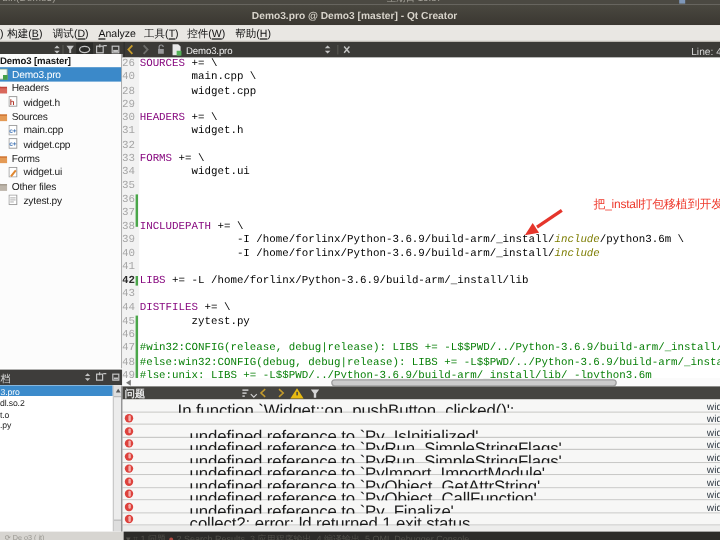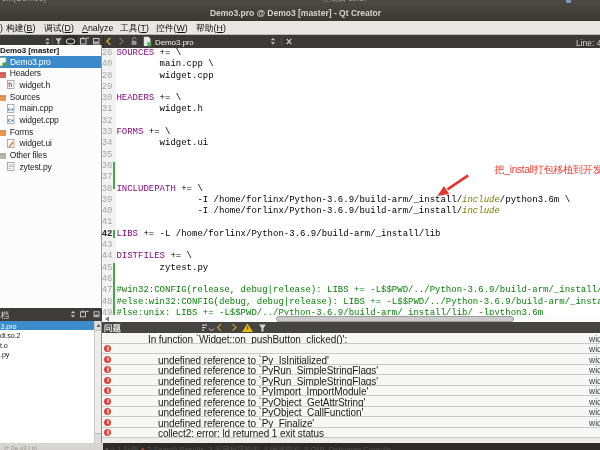--- a/index.html
+++ b/index.html
@@ -43,21 +43,21 @@
 
 #ann { position:absolute; left:393px; top:114.5px; font-size:10px; letter-spacing:-0.2px; color:#ee392c; white-space:nowrap; }
 
 #hsb { position:absolute; left:0; top:266.5px; width:498.5px; height:7.5px; background:rgba(250,250,250,0.88); }
 #hsbh { position:absolute; left:174.5px; top:1.5px; width:238px; height:6px; background:#cbcbcb; border:1px solid #9d9d9d; border-radius:3px; }
 
 #ishead { left:101.5px; top:322px; width:498.5px; height:11px; background:#454440;font-weight:bold; }
 #ishead .t { position:absolute; left:2.5px; top:1px; font-size:8.5px; color:#e4e4e4; }
 #istable { left:101.5px; top:333px; width:498.5px; height:105px; background:#f6f6f5; overflow:hidden; }
 .irow { position:absolute; left:0; width:498.5px; border-bottom:1px solid #c9c9c7; background:#f7f7f6; }
-.itx { position:absolute; top:0.8px; font-size:10px; letter-spacing:-0.1px; color:#1a1a1a; white-space:nowrap;padding-left:44px; }
+.itx { position:absolute; top:0.8px; font-size:14px; letter-spacing:-0.1px; color:#1a1a1a; white-space:nowrap;padding-left:44px; }
 .err { position:absolute; left:2.8px; top:1.6px; width:7px; height:7px; background:#dd423d; border-radius:50%; }
 .err .bar { position:absolute; left:2.7px; top:1.1px; width:1.6px; height:4.8px; background:#f4b0ad; border-radius:1px; }
 .wid { position:absolute; left:487.5px; top:0.8px; width:11px; overflow:hidden; font-size:8.5px; color:#36404a; }
 #isbelow { left:101.5px; top:438px; width:498.5px; height:5px; background:#ededec; }
 
 #botl { left:0; top:443px; width:103px; height:7px; background:#d7d5d1; overflow:hidden; }
 #botr { left:103px; top:443px; width:497px; height:7px; background:#2c2b29; overflow:hidden; }
 #botr .t { position:absolute; left:2px; top:1.5px; font-size:7.5px; color:#52514b; white-space:nowrap; }
 u { text-decoration:underline; text-underline-offset:1px; }
 </style></head>

